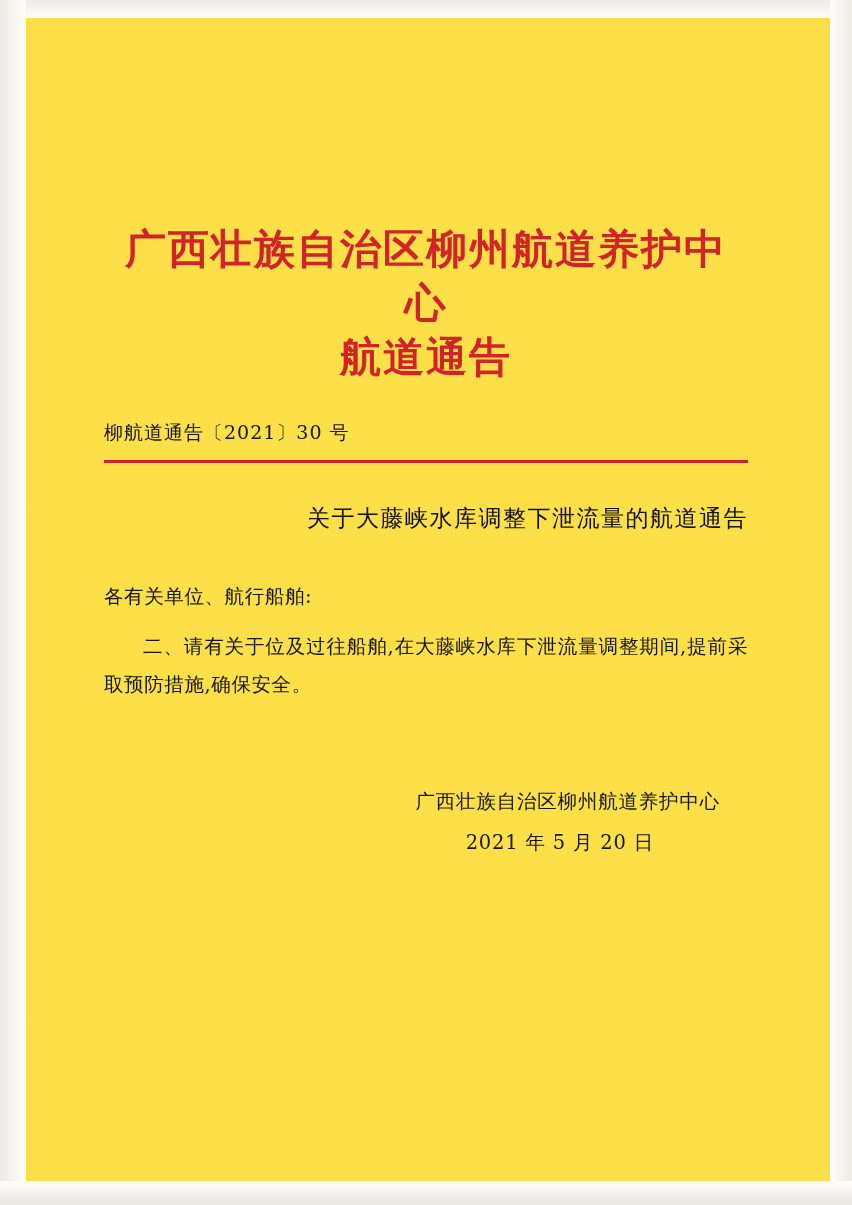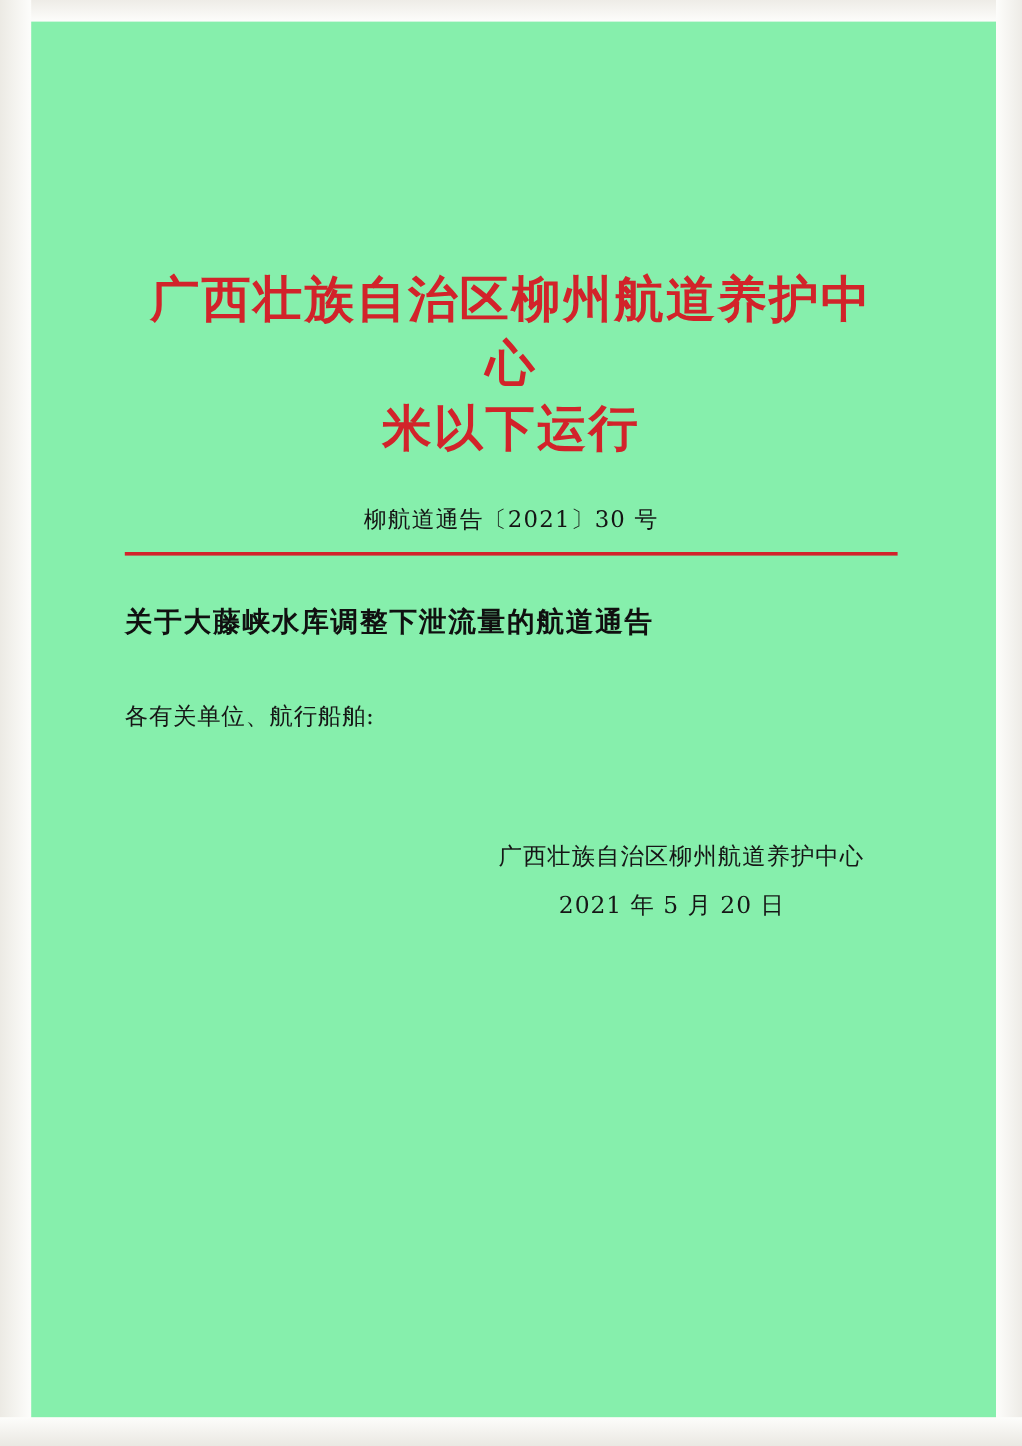--- a/index.html
+++ b/index.html
@@ -11,21 +11,21 @@
     width: 852px;
     height: 1205px;
     font-family: "DejaVu Serif", "Liberation Serif", serif;
     color: #1a1a1a;
     position: relative;
     overflow: hidden;
   }
   .page {
     position: absolute;
     inset: 0;
-    background: #86efac;
+    background: #fde047;
     padding-left: 38px;
   }
   
   .scan-edge-left {
     position: absolute;
     left: 0; top: 0; bottom: 0; width: 26px;
     background: linear-gradient(to right, #eceae4, #fdfdfb);
   }
   .scan-edge-right {
     position: absolute;
@@ -60,37 +60,36 @@
     font-family: "DejaVu Serif", "Liberation Serif", serif;
     font-weight: bold;
     letter-spacing: 2px;
     line-height: 1.32;
   }
   .masthead-line-1 { font-size: 41px; }
   .masthead-line-2 { font-size: 41px; }
 
   .doc-number {
     margin-top: 36px;
-    text-align: center;
     font-size: 19px;
     letter-spacing: 1px;
     color: #141414;
   }
 
   .red-rule {
     margin-top: 14px;
     height: 3px;
     background: #d2232a;
   }
 
   .doc-title {
     margin-top: 40px;
-    text-align: left;
+    text-align: right;
     font-size: 23px;
-    font-weight: bold;
+    font-weight: normal;
     letter-spacing: 1.5px;
     color: #101010;
   }
 
   .body-block {
     margin-top: 44px;
     font-size: 19.5px;
     line-height: 1.95;
     letter-spacing: 0.6px;
     text-align: justify;
@@ -122,31 +121,32 @@
 <div class="page">
   <div class="scan-edge-top"></div>
   <div class="scan-edge-left"></div>
   <div class="scan-edge-right"></div>
   <div class="scan-edge-bottom"></div>
 
   <div class="content">
 
     <div class="masthead">
       <div class="masthead-line masthead-line-1">广西壮族自治区柳州航道养护中心</div>
-      <div class="masthead-line masthead-line-2">米以下运行</div>
+      <div class="masthead-line masthead-line-2">航道通告</div>
     </div>
 
     <div class="doc-number">柳航道通告〔2021〕30 号</div>
 
     <div class="red-rule"></div>
 
     <div class="doc-title">关于大藤峡水库调整下泄流量的航道通告</div>
 
     <div class="body-block">
       <div class="salutation">各有关单位、航行船舶:</div>
+      <div class="para">二、请有关于位及过往船舶,在大藤峡水库下泄流量调整期间,提前采取预防措施,确保安全。</div>
     </div>
 
     <div class="signature">
       <div>广西壮族自治区柳州航道养护中心</div>
       <div class="sig-date">2021 年 5 月 20 日</div>
     </div>
 
   </div>
 </div>
 

